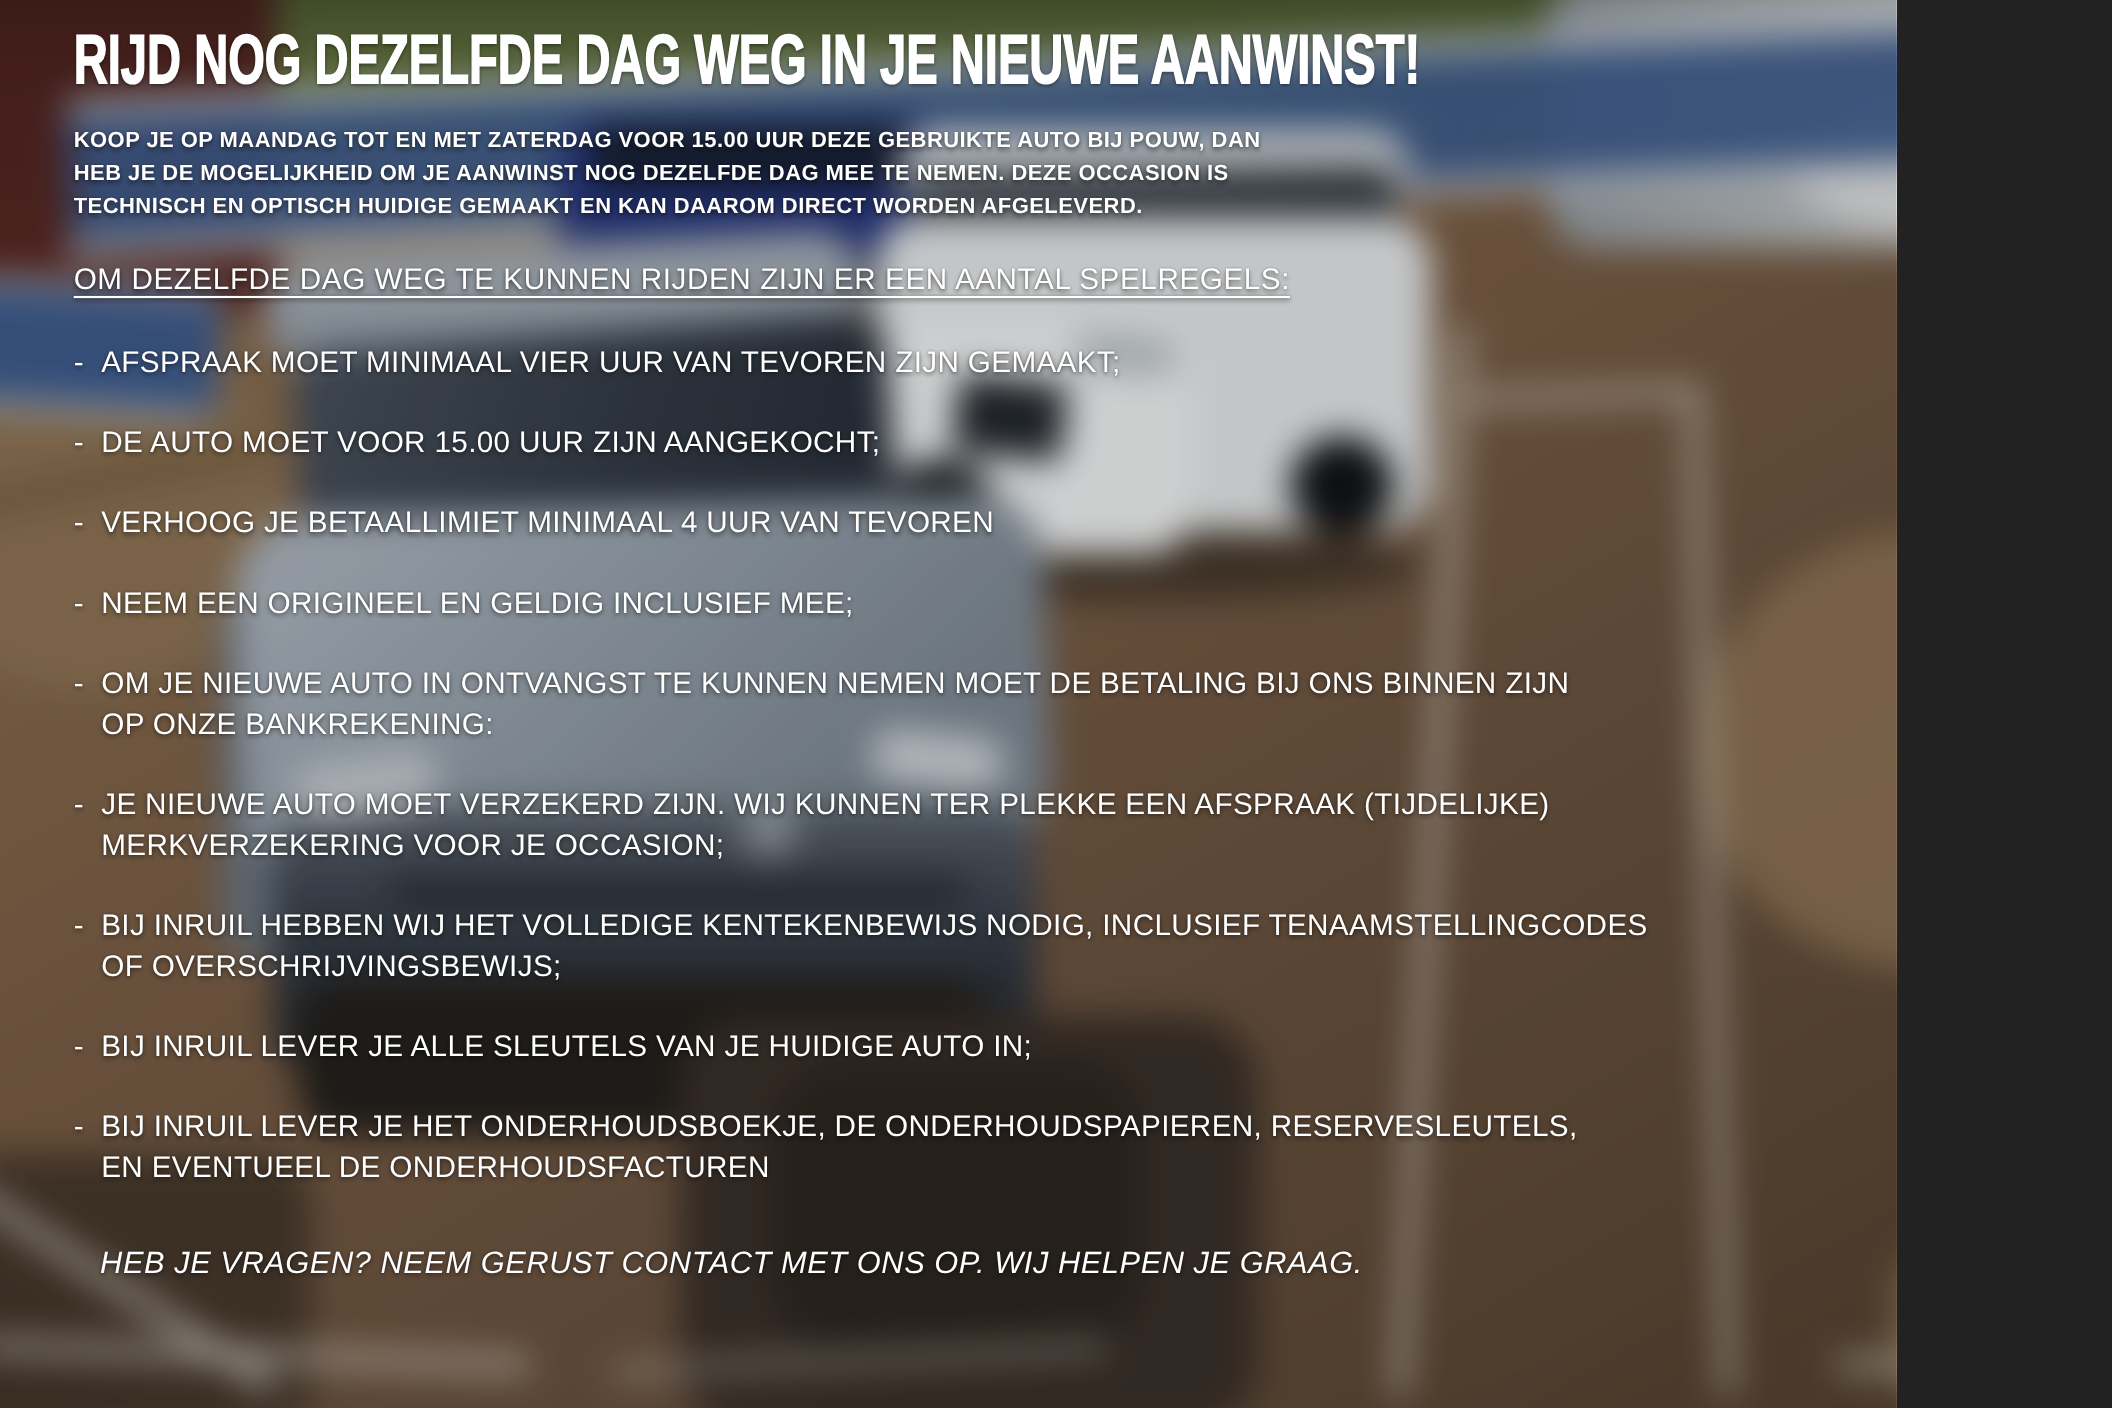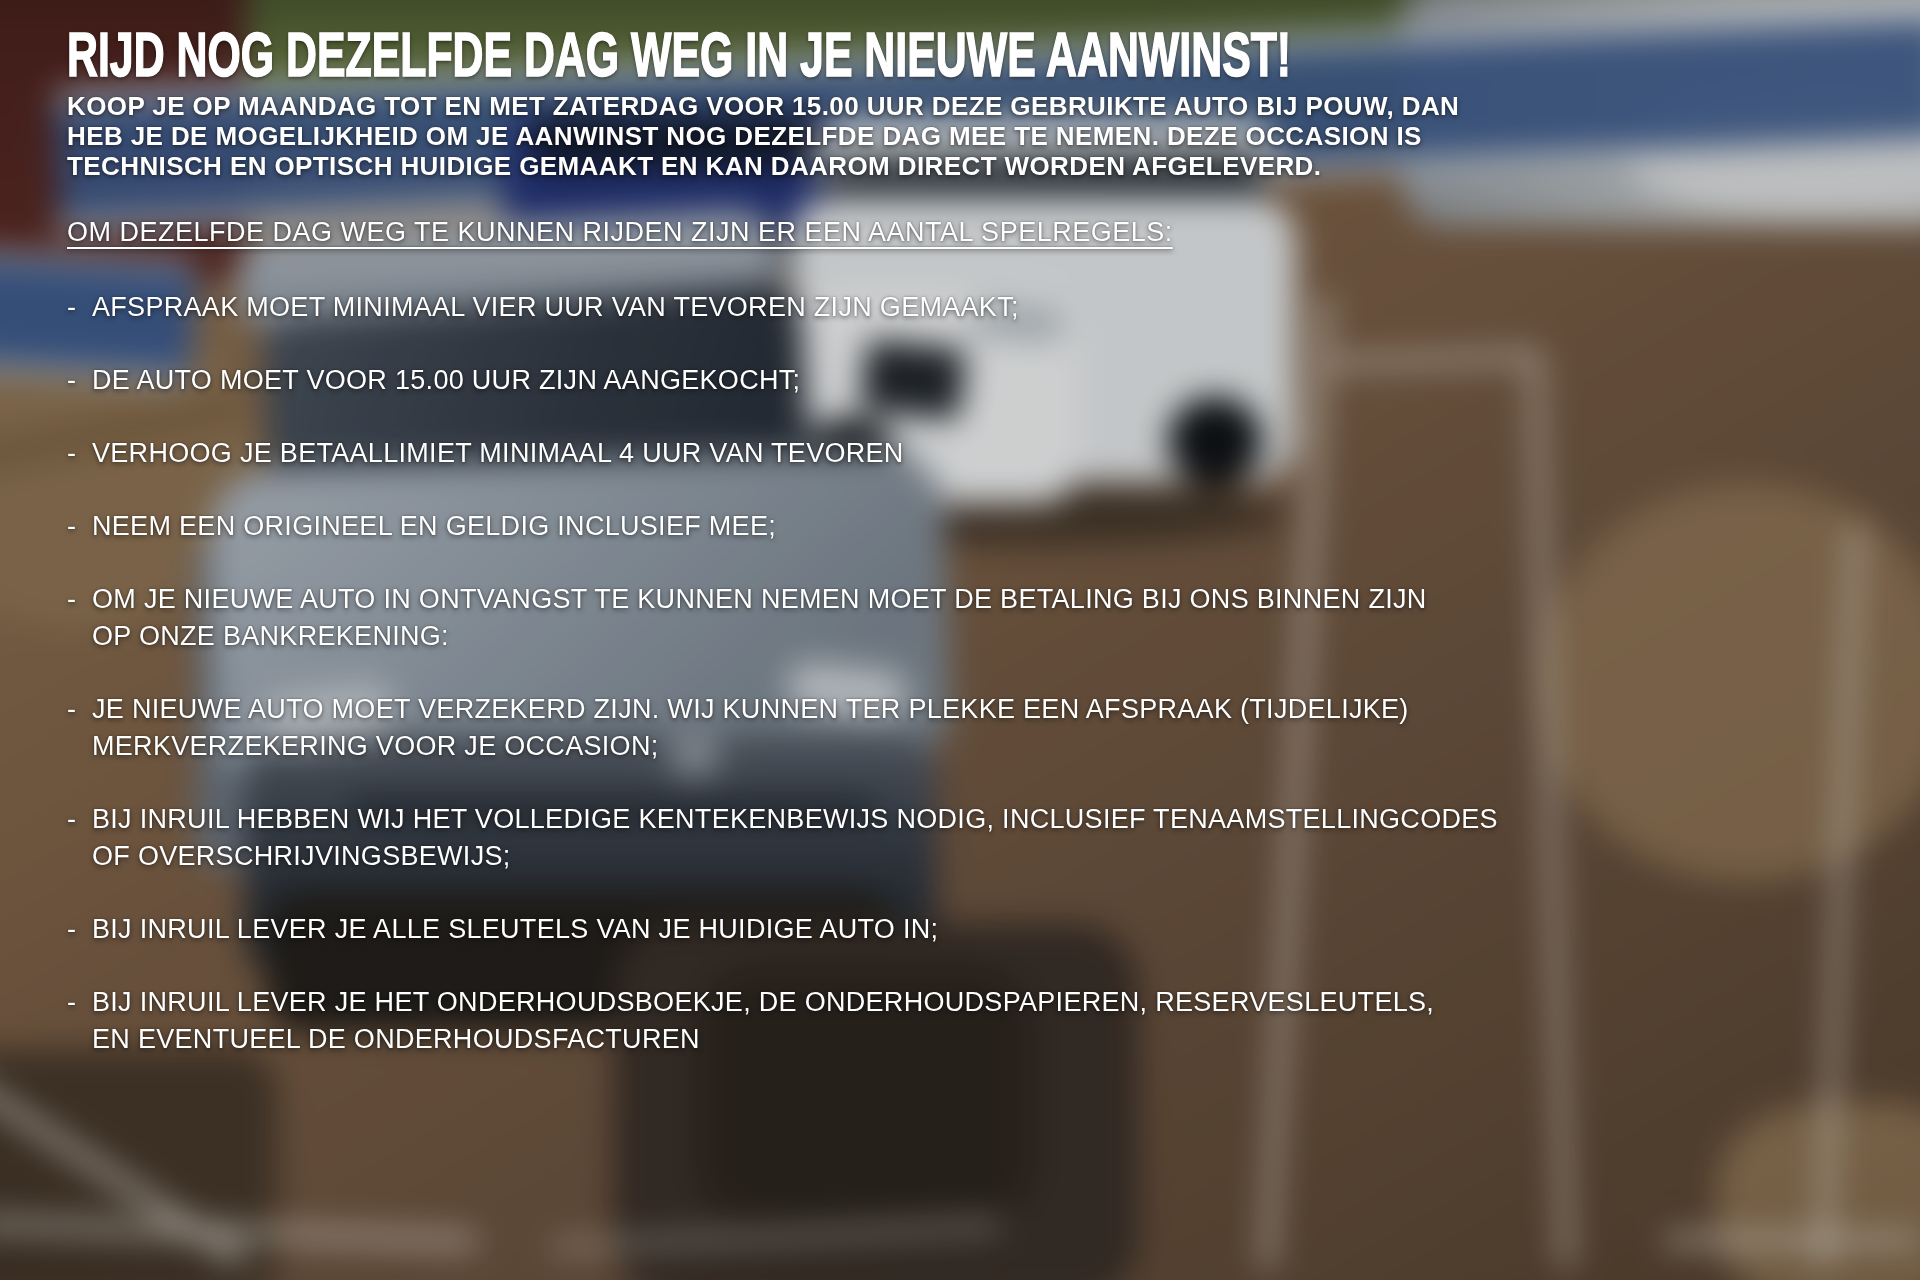--- a/index.html
+++ b/index.html
@@ -1,17 +1,17 @@
 <!DOCTYPE html>
 <html><head>
 <meta charset="utf-8">
 <style>
   html,body{margin:0;padding:0;background:#222;}
   .stage{
-    position:relative;width:1920px;height:1280px;overflow:hidden;
+    position:relative;width:1724px;height:1280px;overflow:hidden;
     font-family:"Liberation Sans","DejaVu Sans",sans-serif;
     color:#fff;
   }
   
   .bg{position:absolute;inset:0;overflow:hidden;background:#6a5240;}
   .bg-blur{position:absolute;inset:-50px;filter:blur(15px);transform:scale(1.05);}
   .shape{position:absolute;}
   .ground{inset:0;background:linear-gradient(150deg,#91765380 0%,#8a6e50 20%,#7b5f46 42%,#6c5440 62%,#5a4634 88%);}
   .ground-light{left:0;top:360px;width:340px;height:320px;background:#8d7354;border-radius:50%;}
   .ground-light2{left:1560px;top:540px;width:400px;height:380px;background:#977b5b;border-radius:50%;opacity:.75;}
@@ -69,21 +69,21 @@
   .pl-g{left:1858px;top:580px;width:10px;height:710px;transform:rotate(2.5deg);transform-origin:top center;}
   .pl-h{left:1680px;top:1256px;width:245px;height:11px;}
   .vignette{position:absolute;inset:0;background:
      radial-gradient(130% 110% at 50% 42%,rgba(0,0,0,0) 55%,rgba(0,0,0,0.25) 100%),
      rgba(0,0,0,0.14);}
   
   .content{position:absolute;left:67px;top:0;width:1560px;
     text-shadow:0 2px 5px rgba(0,0,0,.5),0 0 2px rgba(0,0,0,.35);}
   .title{margin:22px 0 0;font-size:63px;line-height:64px;font-weight:700;white-space:nowrap;
     transform:scaleX(0.68);transform-origin:left center;-webkit-text-stroke:1.6px #fff;letter-spacing:0;}
-  .intro{margin-top:5px;font-weight:700;font-size:26px;line-height:30px;letter-spacing:.4px;}
+  .intro{margin-top:27px;font-weight:700;font-size:20px;line-height:30px;letter-spacing:.4px;}
   .intro div{white-space:nowrap;}
   .rules-heading{margin-top:36px;font-size:27px;font-weight:400;letter-spacing:.5px;white-space:nowrap;
     text-decoration:underline;text-decoration-thickness:2px;text-underline-offset:6px;}
   ul.rules{list-style:none;margin:41px 0 0;padding:0;font-size:27px;font-weight:400;letter-spacing:.3px;}
   ul.rules li{position:relative;padding-left:25px;margin-bottom:36px;line-height:37px;}
   ul.rules .dash{position:absolute;left:0;top:0;}
   ul.rules .rline{white-space:nowrap;}
   .closing{margin:52px 0 0 24px;font-size:28px;font-style:italic;font-weight:400;letter-spacing:.5px;white-space:nowrap;}
 </style>
 </head>
@@ -194,14 +194,15 @@
         <span class="dash">-</span>
         <div class="rline">BIJ INRUIL LEVER JE ALLE SLEUTELS VAN JE HUIDIGE AUTO IN;</div>
       </li>
       <li>
         <span class="dash">-</span>
         <div class="rline">BIJ INRUIL LEVER JE HET ONDERHOUDSBOEKJE, DE ONDERHOUDSPAPIEREN, RESERVESLEUTELS,</div>
         <div class="rline">EN EVENTUEEL DE ONDERHOUDSFACTUREN</div>
       </li>
     </ul>
 
+    <div class="closing">HEB JE VRAGEN? NEEM GERUST CONTACT MET ONS OP. WIJ HELPEN JE GRAAG.</div>
   </div>
 </div>
 
 </body></html>

